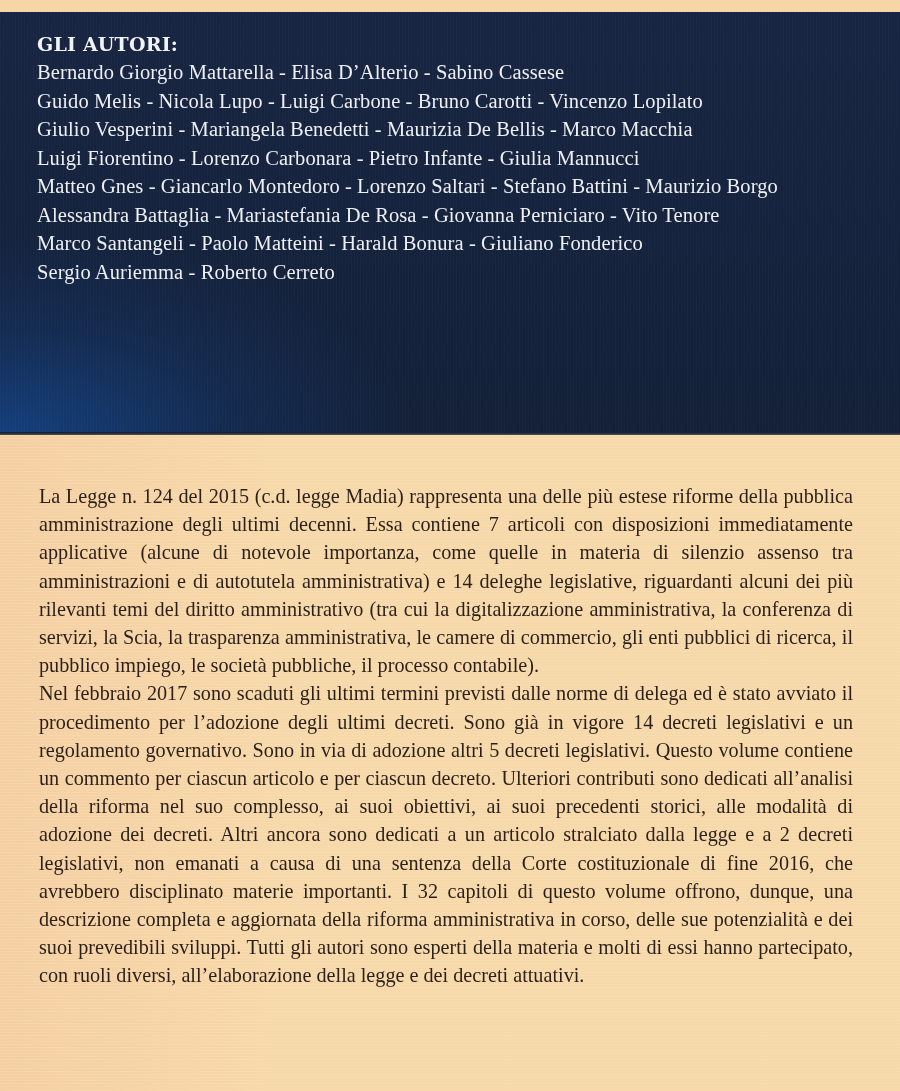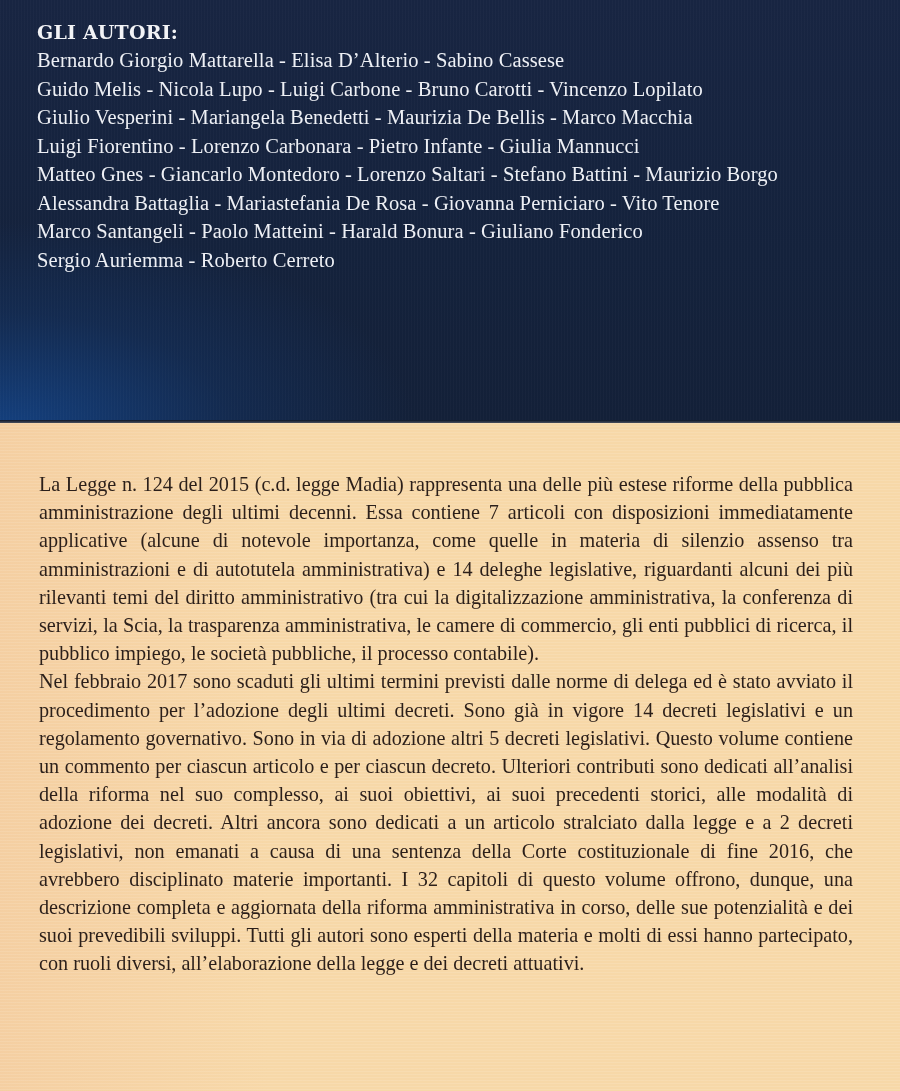--- a/index.html
+++ b/index.html
@@ -7,20 +7,21 @@
       padding: 0;
       width: 900px;
       height: 1091px;
       overflow: hidden;
       background: #f6d6a6;
     }
     .page {
       position: relative;
       width: 900px;
       height: 1077px;
+      margin-top: 12px;
     }
     
     .authors-panel {
       position: absolute;
       left: 0;
       top: 0;
       width: 900px;
       height: 422px;
       background:
         radial-gradient(ellipse 520px 260px at 0px 430px, rgba(20,70,140,0.85) 0%, rgba(20,60,120,0.35) 45%, rgba(20,40,80,0) 80%),

